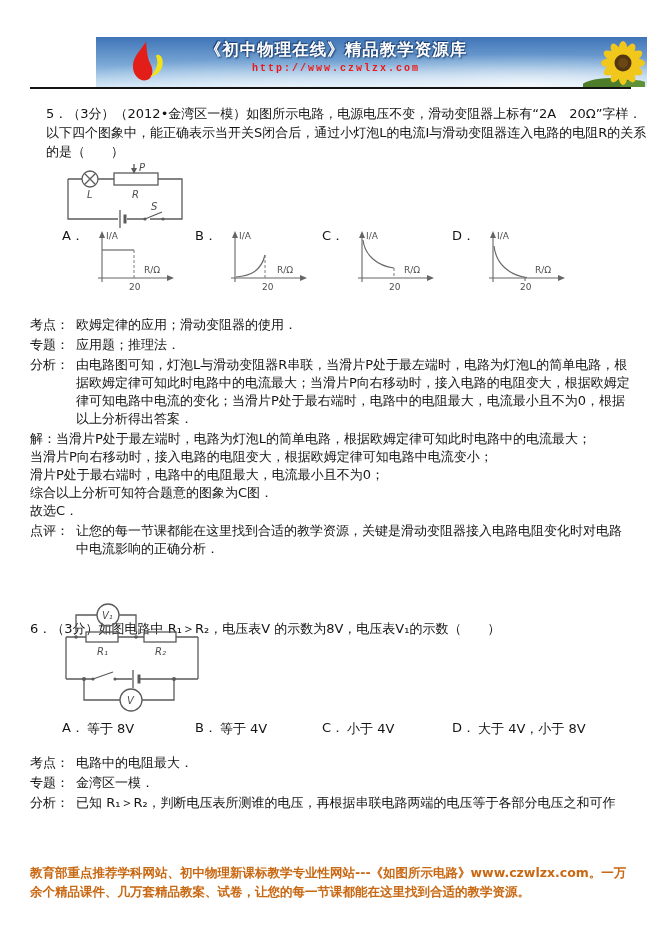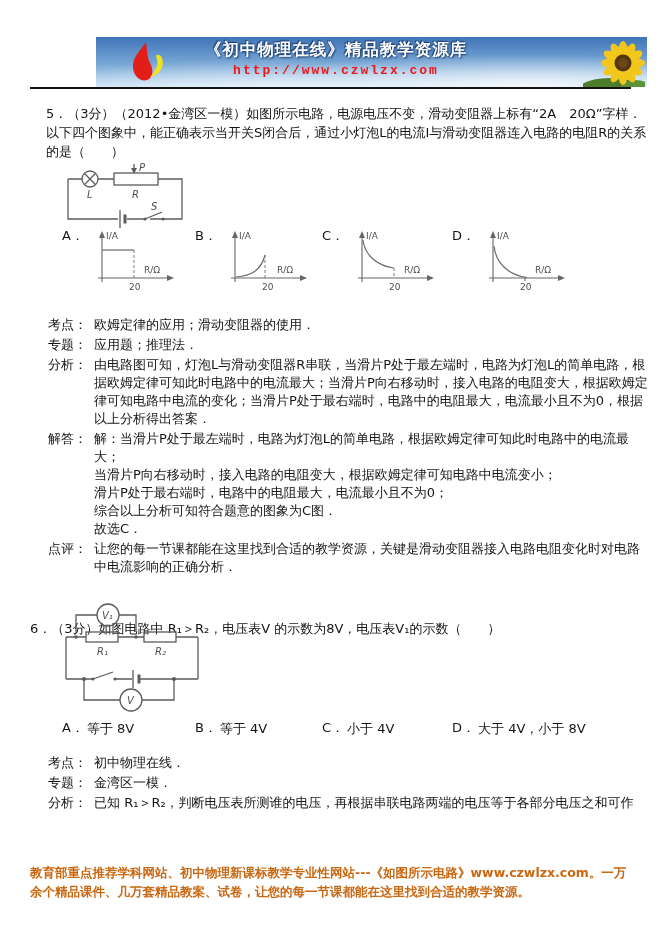--- a/index.html
+++ b/index.html
@@ -18,32 +18,32 @@
       linear-gradient(#3f74b7, #7aa8d6 55%, #cfe5f6);
     display:flex;align-items:center;overflow:hidden;
   }
   .banner .logo{position:absolute;left:28px;top:3px;}
   .banner-text{position:absolute;left:90px;top:2px;width:300px;text-align:center;}
   .banner-title{
     color:#ffffff;font-weight:bold;font-size:16.5px;letter-spacing:1px;
     text-shadow:1px 1px 2px #173a6b, -1px -1px 1px #173a6b;white-space:nowrap;
   }
   .banner-url{
-    margin-top:2px;color:#ee1616;font-weight:bold;font-size:13px;letter-spacing:2px;
+    margin-top:2px;color:#ee1616;font-weight:bold;font-size:10px;letter-spacing:2px;
     font-family:"Liberation Mono","DejaVu Sans Mono",monospace;
   }
   .banner .sunflower{position:absolute;right:2px;bottom:-2px;}
   .banner-rule{position:absolute;left:30px;top:87px;width:601px;height:2px;background:#141414;}
 
   
   .stem{position:absolute;left:30px;width:601px;font-size:13px;line-height:19px;}
   .q5stem{top:104px;margin-left:16px;}
   .q6stem{top:580px;margin-top:39px;}
 
-  .sections{position:absolute;left:48px;width:601px;}
+  .sections{position:absolute;left:30px;width:601px;}
   .q5sections{top:316px;}
   .q6sections{top:754px;}
   .secrow{display:flex;font-size:13px;line-height:18px;margin-bottom:2px;}
   .seclabel{width:46px;flex:none;}
   .sectext{flex:1;white-space:pre-line;}
 
   
   .q5circuit{position:absolute;left:58px;top:163px;}
   .q6circuit{position:absolute;left:56px;top:601px;}
   .cw{stroke:#5b5b5b;stroke-width:1.3;fill:none;}
@@ -215,21 +215,20 @@
     </div>
     <div class="secrow">
       <span class="seclabel">专题：</span>
       <span class="sectext">应用题；推理法．</span>
     </div>
     <div class="secrow">
       <span class="seclabel">分析：</span>
       <span class="sectext">由电路图可知，灯泡L与滑动变阻器R串联，当滑片P处于最左端时，电路为灯泡L的简单电路，根据欧姆定律可知此时电路中的电流最大；当滑片P向右移动时，接入电路的电阻变大，根据欧姆定律可知电路中电流的变化；当滑片P处于最右端时，电路中的电阻最大，电流最小且不为0，根据以上分析得出答案．</span>
     </div>
     <div class="secrow">
-      <span class="seclabel">解答：</span>
       <span class="sectext">解：当滑片P处于最左端时，电路为灯泡L的简单电路，根据欧姆定律可知此时电路中的电流最大；
 当滑片P向右移动时，接入电路的电阻变大，根据欧姆定律可知电路中电流变小；
 滑片P处于最右端时，电路中的电阻最大，电流最小且不为0；
 综合以上分析可知符合题意的图象为C图．
 故选C．</span>
     </div>
     <div class="secrow">
       <span class="seclabel">点评：</span>
       <span class="sectext">让您的每一节课都能在这里找到合适的教学资源，关键是滑动变阻器接入电路电阻变化时对电路中电流影响的正确分析．</span>
     </div>
@@ -292,21 +291,21 @@
     </div>
     <div class="q6opt" style="left:422px">
       <span class="optletter">D．</span>
       <span>大于 4V，小于 8V</span>
     </div>
   </div>
 
   <div class="sections q6sections">
     <div class="secrow">
       <span class="seclabel">考点：</span>
-      <span class="sectext">初中物理在线．</span>
+      <span class="sectext">电路中的电阻最大．</span>
     </div>
     <div class="secrow">
       <span class="seclabel">专题：</span>
       <span class="sectext">金湾区一模．</span>
     </div>
     <div class="secrow">
       <span class="seclabel">分析：</span>
       <span class="sectext">已知 R₁＞R₂，判断电压表所测谁的电压，再根据串联电路两端的电压等于各部分电压之和可作</span>
     </div>
   </div>

